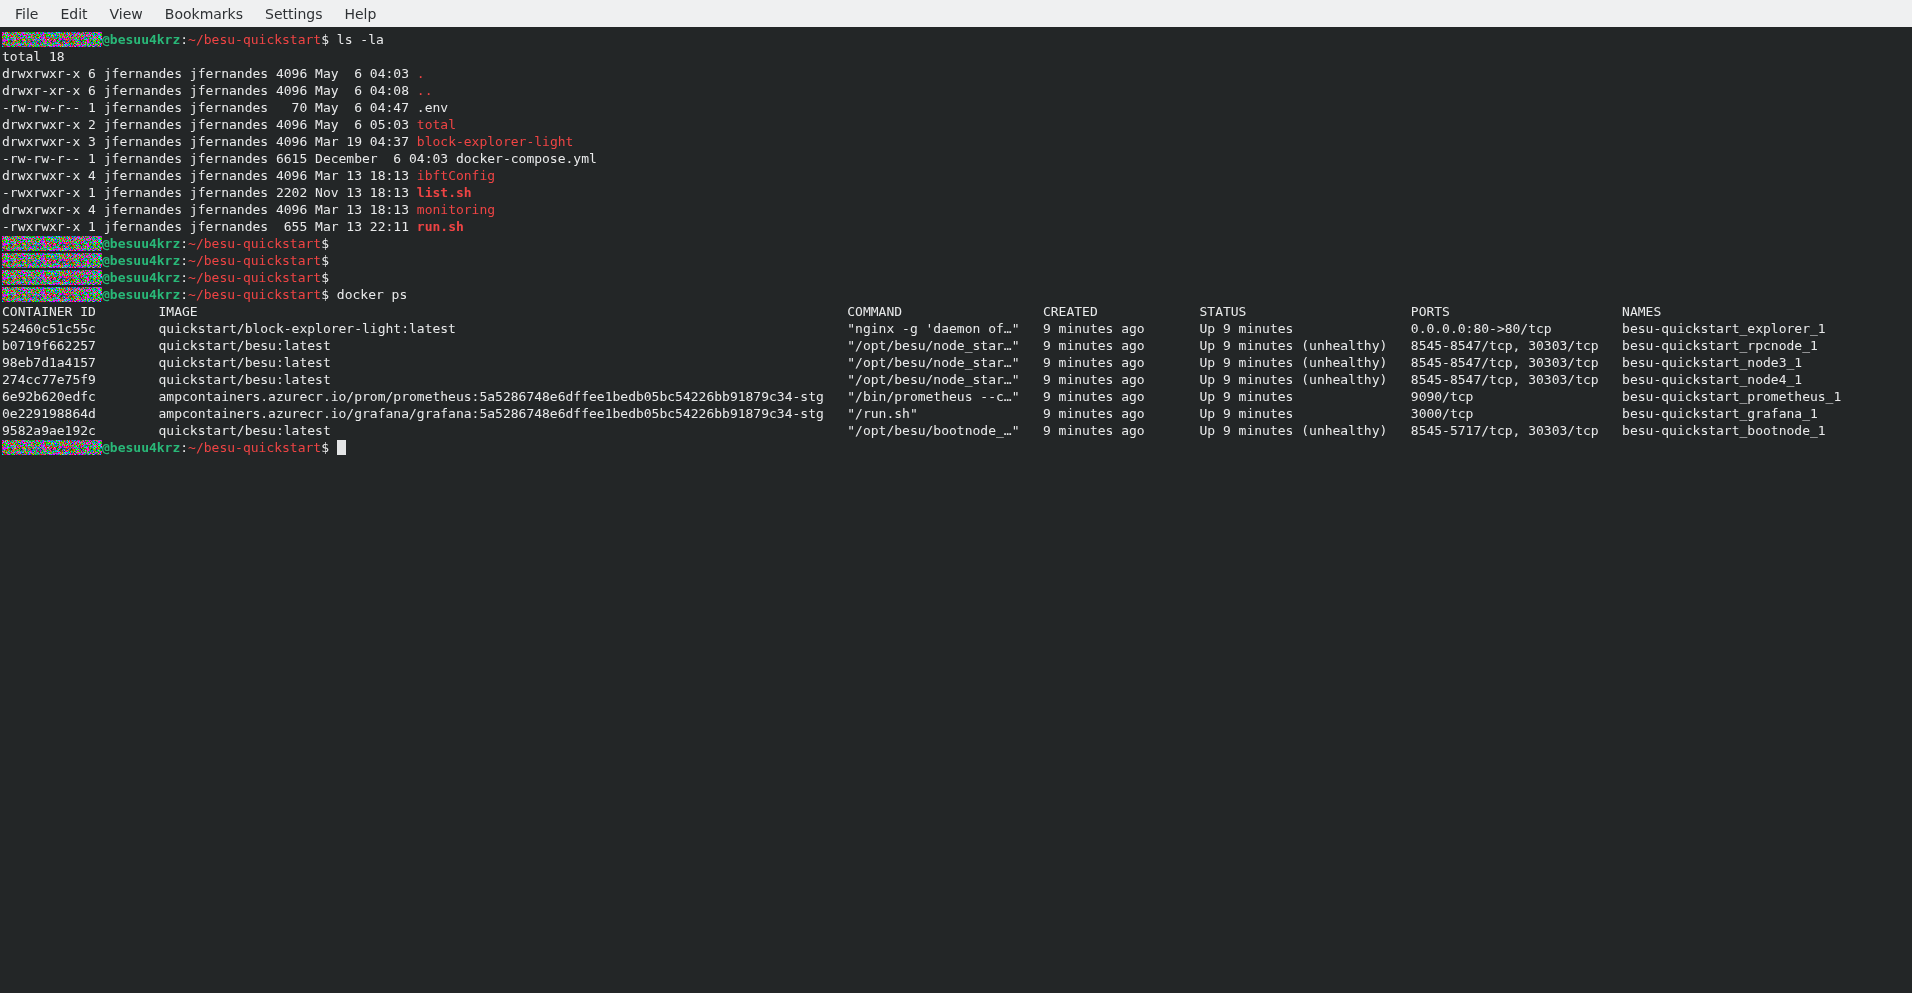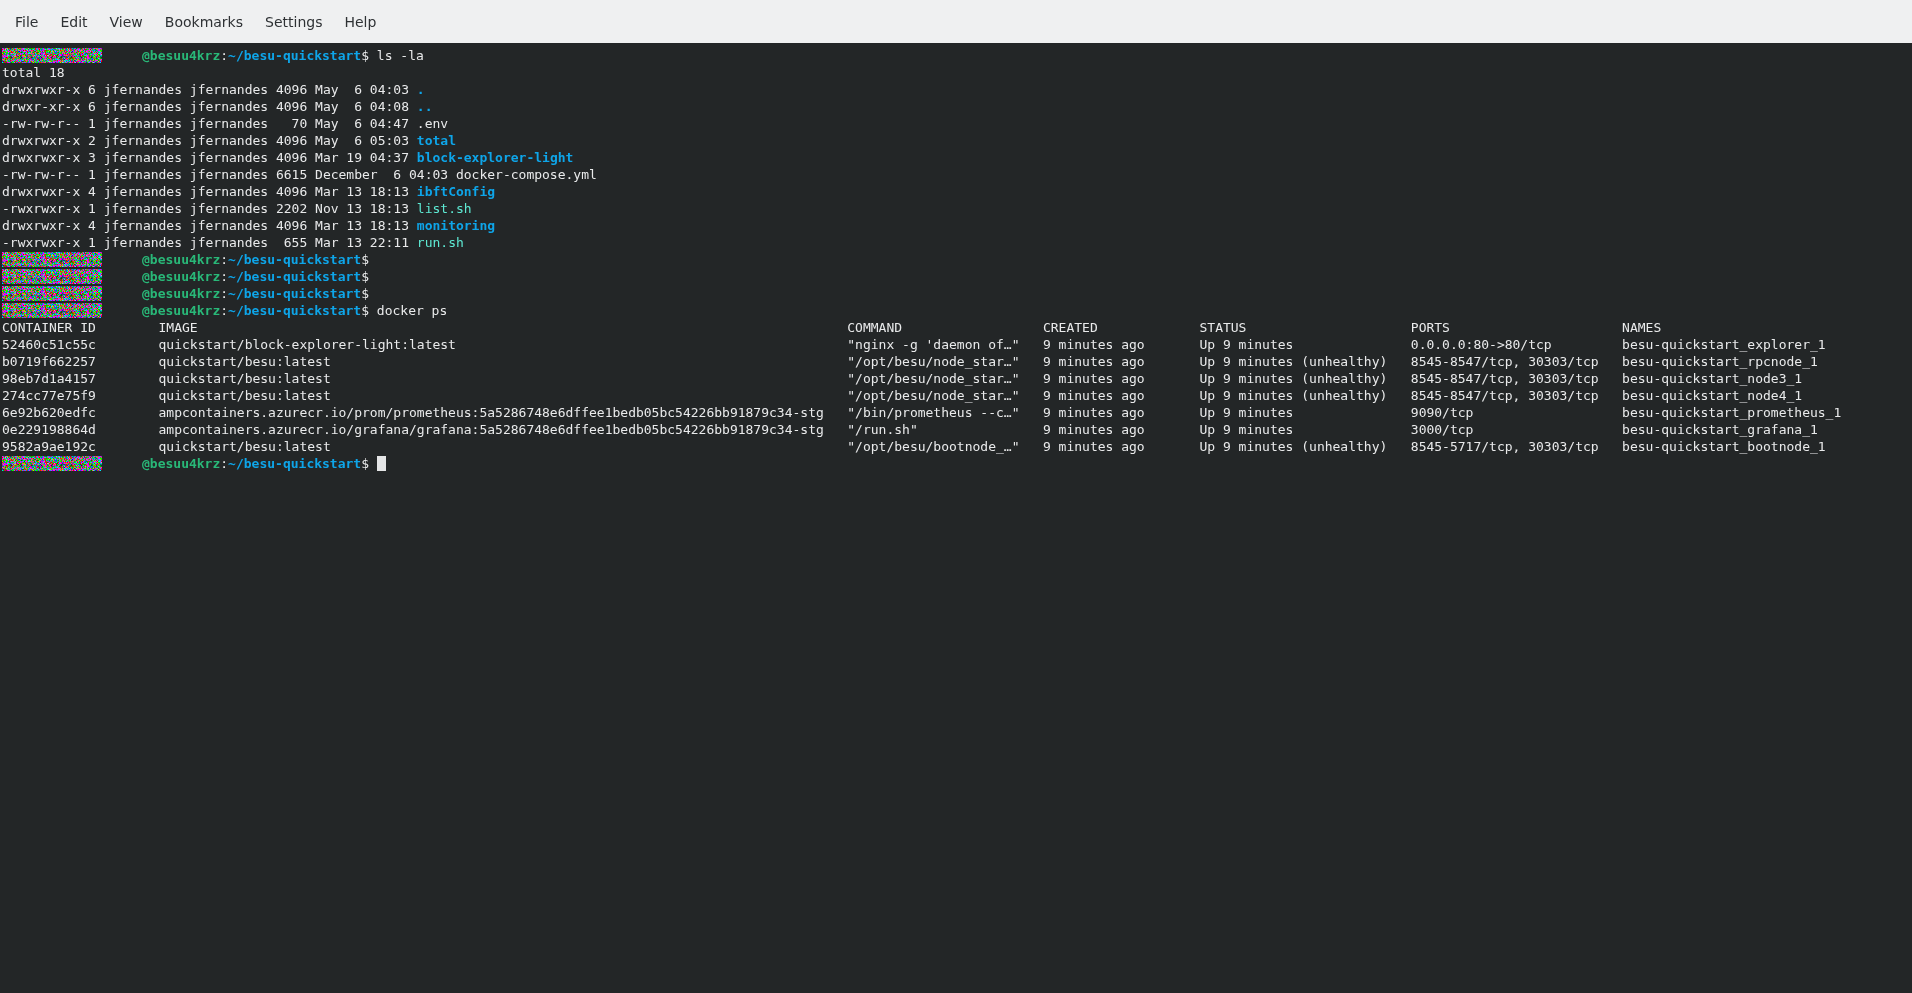--- a/index.html
+++ b/index.html
@@ -2,21 +2,21 @@
 <html><head>
 <meta charset="utf-8">
 <style>
   html, body {
     margin: 0; padding: 0;
     width: 1912px; height: 993px;
     overflow: hidden;
     background: #232627;
   }
   .menubar {
-    height: 43px;
+    height: 27px;
     background: #eff0f1;
     display: flex;
     align-items: center;
     padding-left: 4px;
     font-family: "DejaVu Sans", "Liberation Sans", sans-serif;
     font-size: 14px;
     color: #2e3134;
     user-select: none;
   }
   .menubar .mitem {
@@ -31,23 +31,23 @@
   }
   pre#term {
     margin: 0;
     padding: 4px 0 0 2px;
     font-family: "DejaVu Sans Mono", "Liberation Mono", monospace;
     font-size: 13px;
     line-height: 17px;
     color: #e9eaeb;
     white-space: pre;
   }
-  pre#term .g { color: #29b878; font-weight: bold; padding-left: 40px; }   
-  pre#term .b { color: #0ea5e9; font-weight: bold; }   
-  pre#term .x { color: #5eead4; font-weight: normal; text-align: center; }   
+  pre#term .g { color: #29b878; font-weight: bold; }   
+  pre#term .b { color: #ef4444; font-weight: normal; }   
+  pre#term .x { color: #ef4444; font-weight: bold; text-align: center; }   
   .noise {
     display: inline-block;
     width: 100px; height: 15px;
     vertical-align: -3px;
     overflow: hidden;
   }
   .cursor {
     display: inline-block;
     width: 9px; height: 15px;
     vertical-align: -3px;

